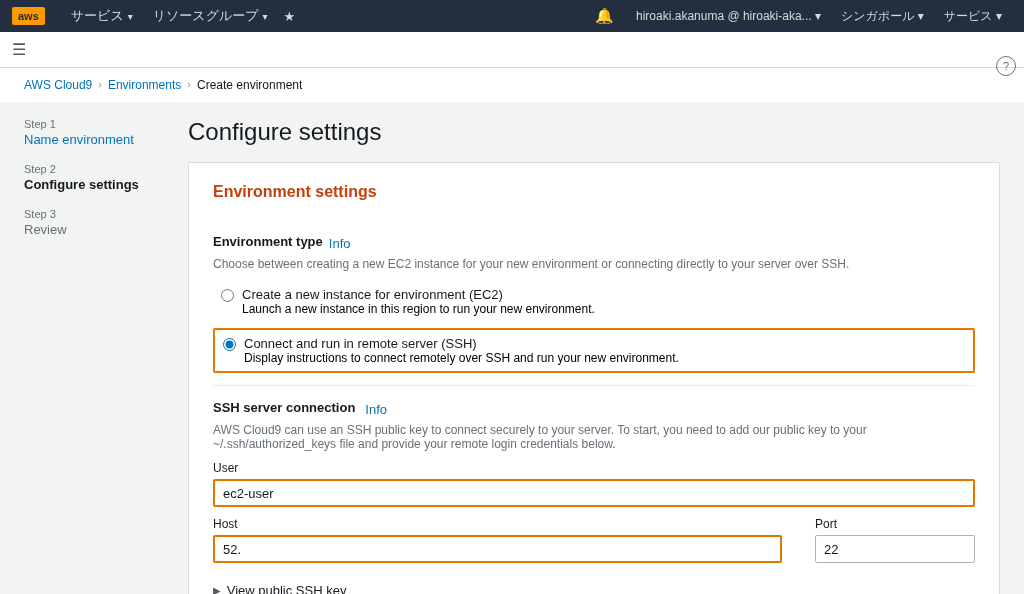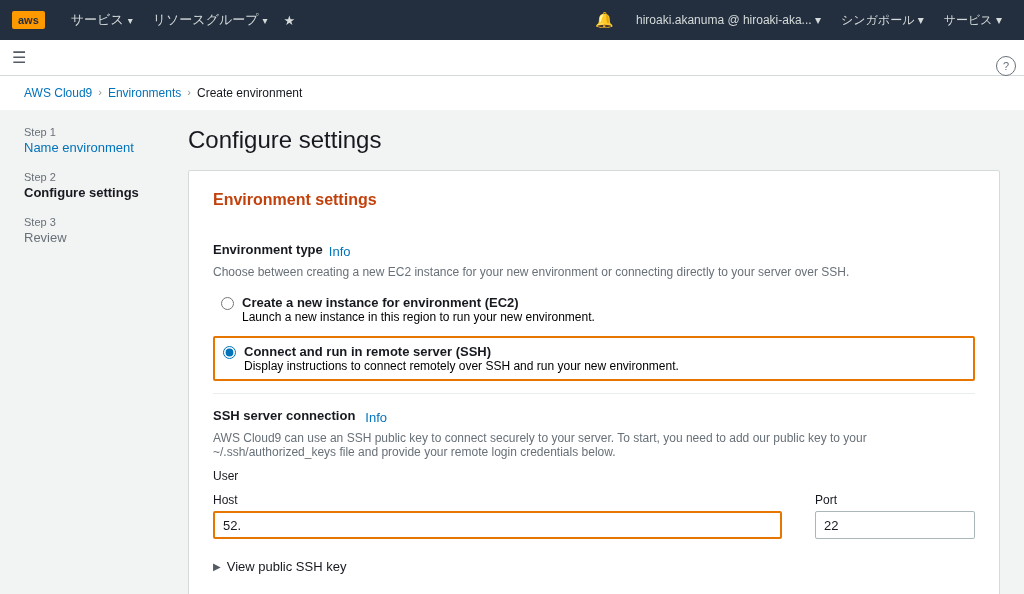--- a/index.html
+++ b/index.html
@@ -1,21 +1,21 @@
 <!DOCTYPE html>
 <html><head>
   <meta charset="utf-8">
   <style>
     * { box-sizing: border-box; margin: 0; padding: 0; }
     body { font-family: "Amazon Ember", Arial, sans-serif; font-size: 13px; background: #f2f3f3; color: #16191f; }
 
     
     .top-nav {
       background: #232f3e;
-      height: 40px;
+      height: 32px;
       display: flex;
       align-items: center;
       padding: 0 12px;
       color: #fff;
       gap: 0;
     }
     .top-nav .aws-logo {
       background: #ff9900;
       color: #232f3e;
       font-weight: bold;
@@ -141,21 +141,21 @@
       gap: 8px;
       margin-bottom: 6px;
       padding: 6px 8px;
       border-radius: 2px;
     }
     .radio-option.selected {
       border: 2px solid #e77600;
       background: #fff;
     }
     .radio-option input[type="radio"] { margin-top: 2px; accent-color: #0073bb; }
-    .radio-label { font-size: 13px; font-weight: 700; color: #16191f; }
+    .radio-label { font-size: 13px; font-weight: 400; color: #16191f; }
     .radio-desc { font-size: 12px; color: #000000; }
 
     
     .ssh-section { margin-top: 14px; }
 
     
     .form-group { margin-bottom: 10px; }
     .form-label { font-size: 12px; color: #16191f; margin-bottom: 4px; display: block; font-weight: 400; }
     .form-input {
       border: 1px solid #aab7b8;
@@ -304,20 +304,21 @@
 
       <div class="ssh-section">
         <div style="display:flex;align-items:center;gap:4px;margin-bottom:4px;">
           <span class="section-title">SSH server connection</span>
           <span class="info-link">Info</span>
         </div>
         <div class="section-desc">AWS Cloud9 can use an SSH public key to connect securely to your server. To start, you need to add our public key to your ~/.ssh/authorized_keys file and provide your remote login credentials below.</div>
 
         <div class="form-group user-input-row">
           <label class="form-label">User</label>
+          <input type="text" class="form-input highlighted" style="width: 100%;" value="ec2-user">
         </div>
 
         <div class="host-port-row">
           <div class="host-field form-group">
             <label class="form-label">Host</label>
             <input type="text" class="form-input highlighted" style="width: 100%;" value="52.">
           </div>
           <div class="port-field form-group">
             <label class="form-label">Port</label>
             <input type="text" class="form-input" style="width: 100%;" value="22">

